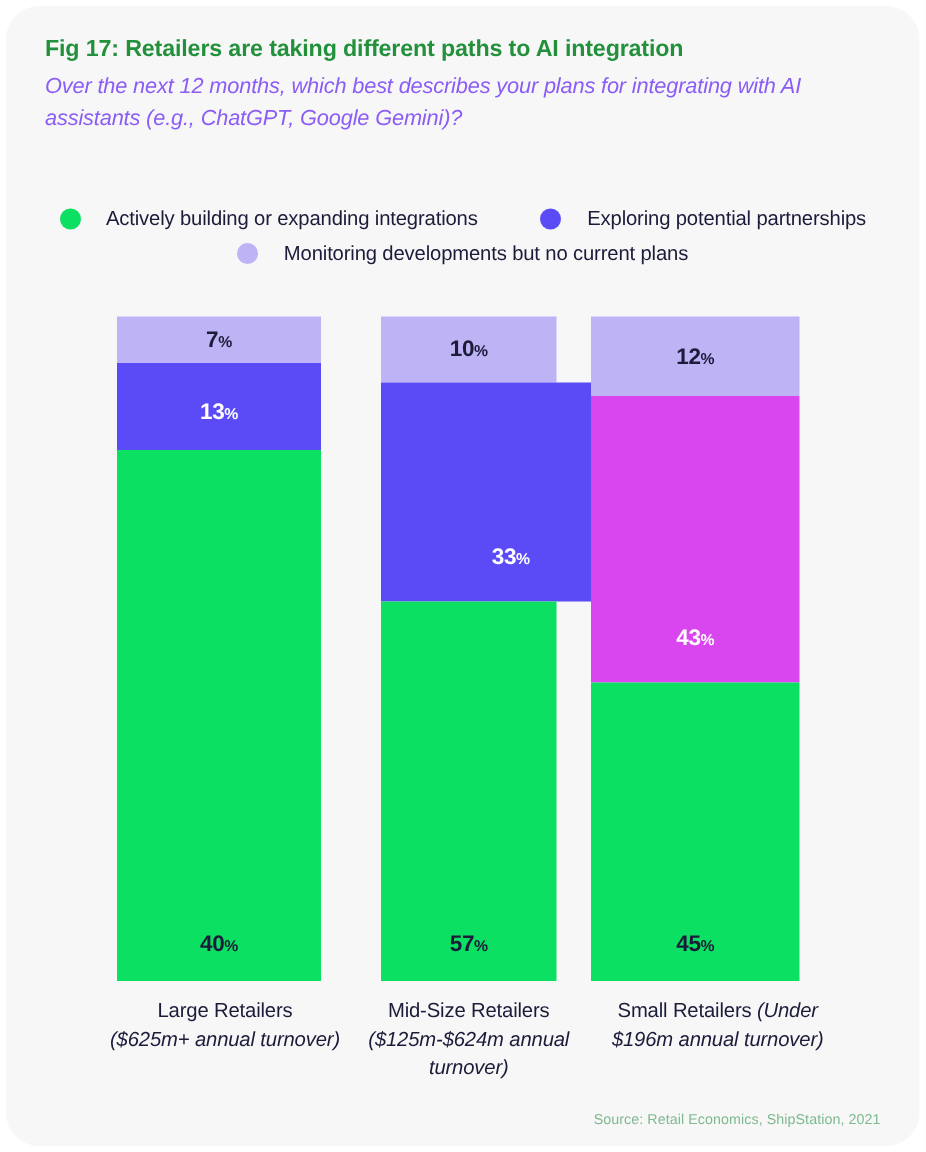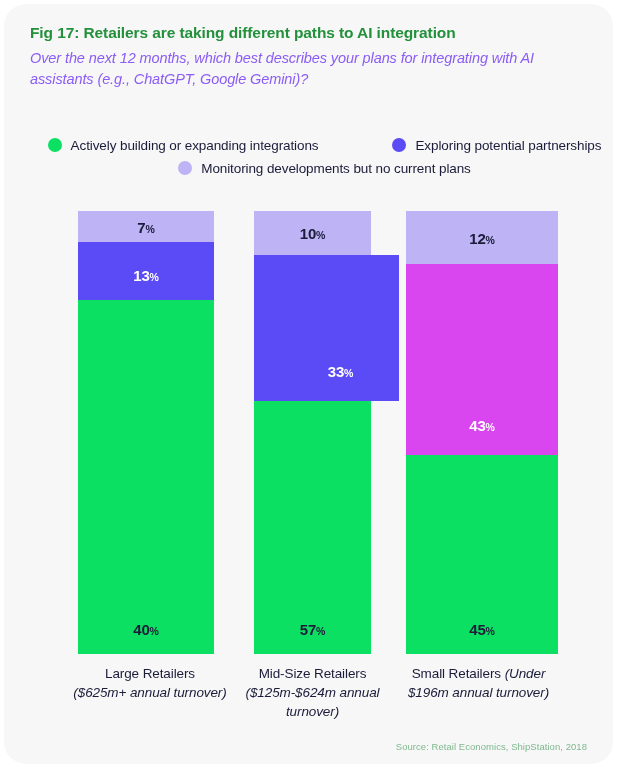--- a/index.html
+++ b/index.html
@@ -59,23 +59,22 @@
     display: flex;
     justify-content: center;
     align-items: center;
     gap: 42px;
   }
   .legend-row.second {
     margin-top: 8px;
   }
   .legend-item {
     display: flex;
-    align-items: flex-start;
-    gap: 9px;
-    margin-left: 32px;
+    align-items: flex-end;
+    gap: 17px;
   }
   .legend-dot {
     width: 14px;
     height: 14px;
     border-radius: 50%;
     flex: 0 0 auto;
   }
   .legend-label {
     font-size: 13.5px;
     color: #1b1b3a;
@@ -199,21 +198,21 @@
         </div>
         <div class="seg mid" style="background:#5b4bf7; height:33%;padding-left:28px;">
           <span class="seg-label" style="color:#ffffff;"><span>33</span><span class="pct">%</span></span>
         </div>
         <div class="seg base" style="background:#0ce063; height:57%;">
           <span class="seg-label" style="color:#1b1b3a;"><span>57</span><span class="pct">%</span></span>
         </div>
       </div>
     </div>
 
-    <div class="bar-group" style="left:402px; width:152px;">
+    <div class="bar-group" style="left:390px; width:139px;">
       <div class="bar">
         <div class="seg top" style="background:#bdb3f5; height:12%;">
           <span class="seg-label" style="color:#1b1b3a;"><span>12</span><span class="pct">%</span></span>
         </div>
         <div class="seg mid" style="background:#d946ef; height:43%;">
           <span class="seg-label" style="color:#ffffff;"><span>43</span><span class="pct">%</span></span>
         </div>
         <div class="seg base" style="background:#0ce063; height:45%;">
           <span class="seg-label" style="color:#1b1b3a;"><span>45</span><span class="pct">%</span></span>
         </div>
@@ -229,15 +228,15 @@
 
   <div class="cat" style="left:232px; width:153px;">
     <span class="name">Mid-Size Retailers</span><br>
     <span class="sub">($125m-$624m annual turnover)</span>
   </div>
 
   <div class="cat" style="left:396px; width:157px;">
     <span class="name">Small Retailers </span><span class="sub">(Under $196m annual turnover)</span>
   </div>
 
-  <div class="source">Source: Retail Economics, ShipStation, 2018</div>
+  <div class="source">Source: Retail Economics, ShipStation, 2021</div>
 
 </div>
 
 </body></html>

